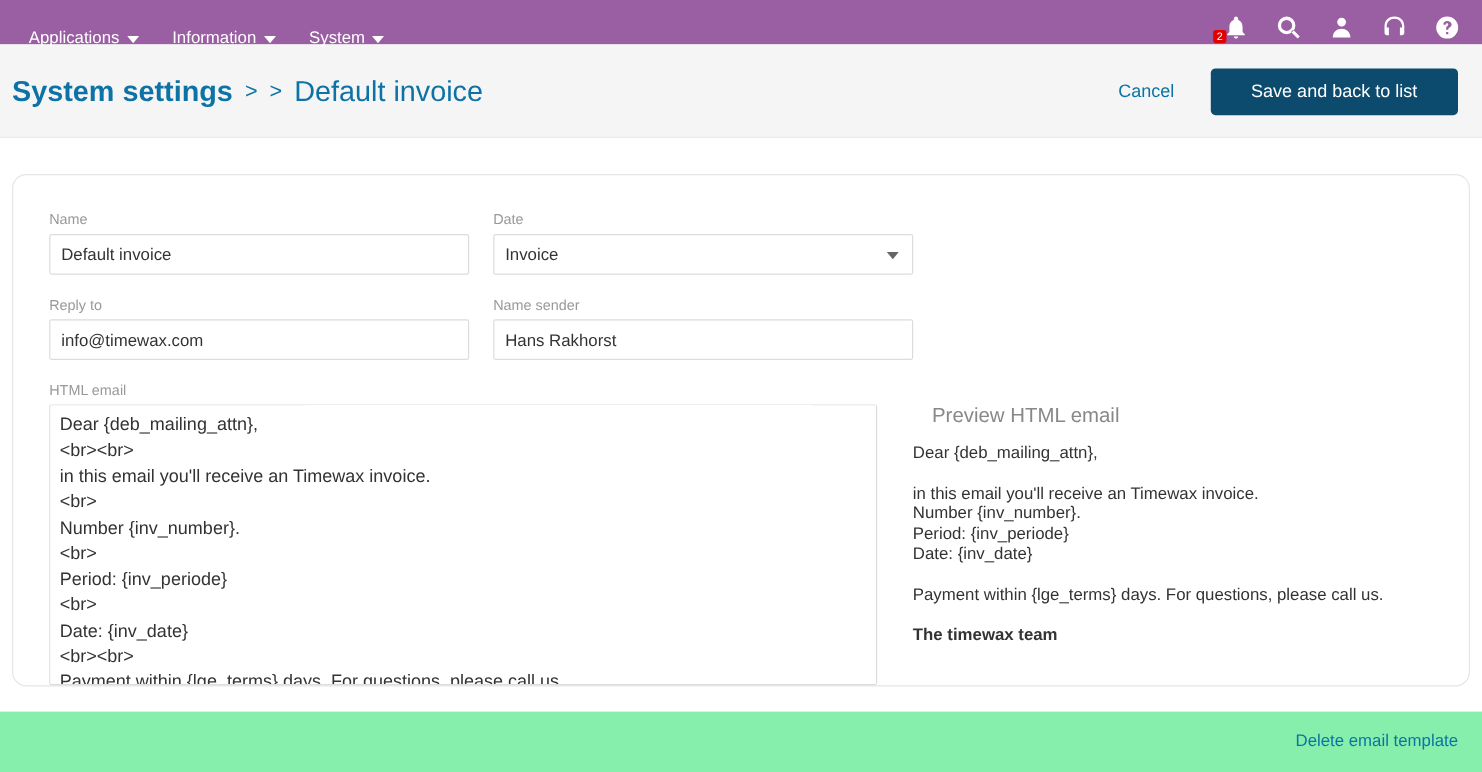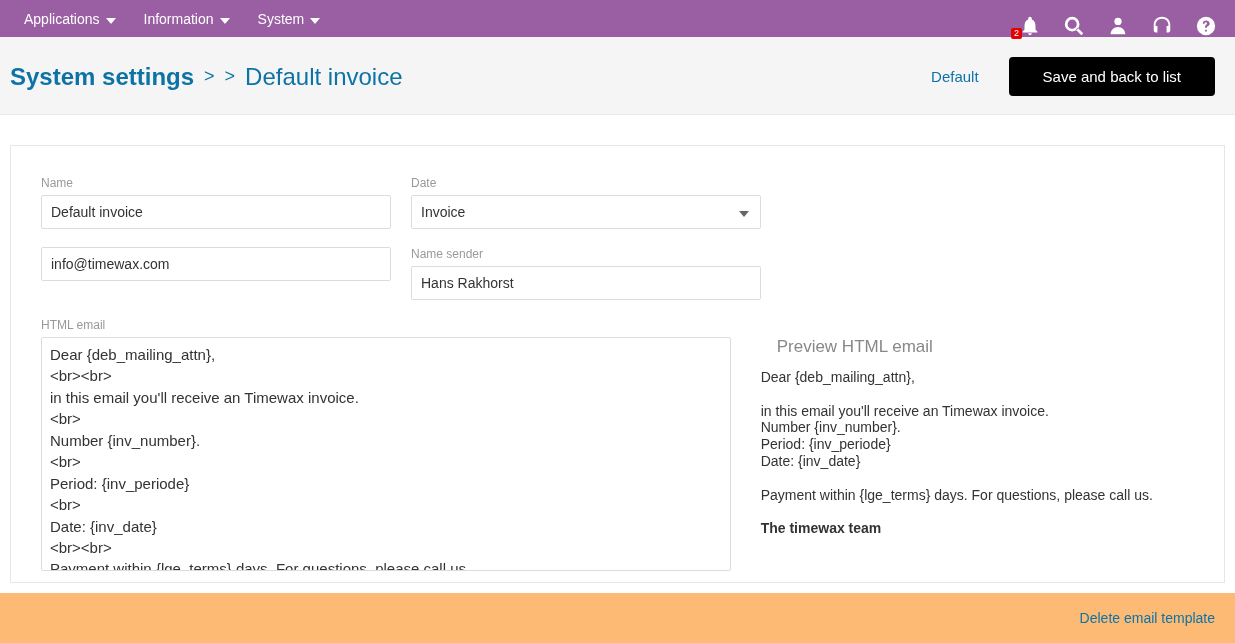--- a/index.html
+++ b/index.html
@@ -9,22 +9,22 @@
       width: 1235px;
       height: 643px;
       overflow: hidden;
     }
     
     
     .topbar {
       background: #9a5ea3;
       height: 37px;
       display: flex;
-      align-items: flex-end;
-      padding: 0 10px;
+      align-items: flex-start;
+      padding: 12px 10px;
     }
     .topbar-left { display: flex; }
     .menu-item {
       color: #fff;
       font-size: 14px;
       padding: 0 14px;
       display: flex;
       align-items: center;
       gap: 6px;
       cursor: pointer;
@@ -72,36 +72,36 @@
     .bc-sep { color: #0d73a6; font-size: 18px; }
     .bc-link { color: #0d73a6; cursor: pointer; }
     .header-actions {
       margin-left: auto;
       display: flex;
       align-items: center;
       gap: 30px;
     }
     .cancel-link { color: #0d73a6; font-size: 15px; cursor: pointer; }
     .save-btn {
-      background: #000000;
+      background: #0c4a6e;
       color: #fff;
       border: none;
       border-radius: 4px;
       padding: 11px 34px;
       font-size: 15px;
       cursor: pointer;
       margin-right: 10px;
     }
     
     
     .main-panel {
       margin: 30px 10px 0 10px;
       border: 1px solid #e6e6e6;
-      border-radius: 0;
-      padding: 30px 30px 11px 30px;
+      border-radius: 12px;
+      padding: 30px 30px 0 30px;
       background: #fff;
     }
     .form-row {
       display: flex;
       gap: 20px;
       margin-bottom: 18px;
     }
     .field {
       width: 350px;
     }
@@ -163,21 +163,21 @@
       content: " ";
       margin-top: 14px;
     }
     
     
     .footer {
       position: absolute;
       bottom: 0;
       left: 0;
       right: 0;
-      background: #fdba74;
+      background: #86efac;
       padding: 16px 20px;
       text-align: right;
     }
     .delete-link { color: #0d73a6; font-size: 14px; cursor: pointer; }
   </style>
 </head>
 <body>
 
 <div class="topbar">
   <div class="topbar-left">
@@ -231,21 +231,21 @@
 </div>
 
 <div class="header-area">
   <div class="breadcrumbs">
     <span class="bc-root">System settings</span>
     <span class="bc-sep">&gt;</span>
     <span class="bc-sep">&gt;</span>
     <span class="bc-link">Default invoice</span>
   </div>
   <div class="header-actions">
-    <span class="cancel-link">Default</span>
+    <span class="cancel-link">Cancel</span>
     <button class="save-btn">Save and back to list</button>
   </div>
 </div>
 
 <div class="main-panel">
   <div class="form-row">
     <div class="field">
       <span class="label">Name</span>
       <input class="input" value="Default invoice" style="">
     </div>
@@ -254,20 +254,21 @@
       <div class="select-wrap">
         <input class="input" readonly="" value="Invoice" style="">
         <span class="select-caret"><svg viewBox="0 0 10 6">
               <path d="M0 0 L5 6 L10 0 Z"></path>
             </svg></span>
       </div>
     </div>
   </div>
   <div class="form-row">
     <div class="field">
+      <span class="label">Reply to</span>
       <input class="input" value="info@timewax.com" style="">
     </div>
     <div class="field">
       <span class="label">Name sender</span>
       <input class="input" value="Hans Rakhorst" style="">
     </div>
   </div>
 
   <div>
     <span class="label">HTML email</span>

